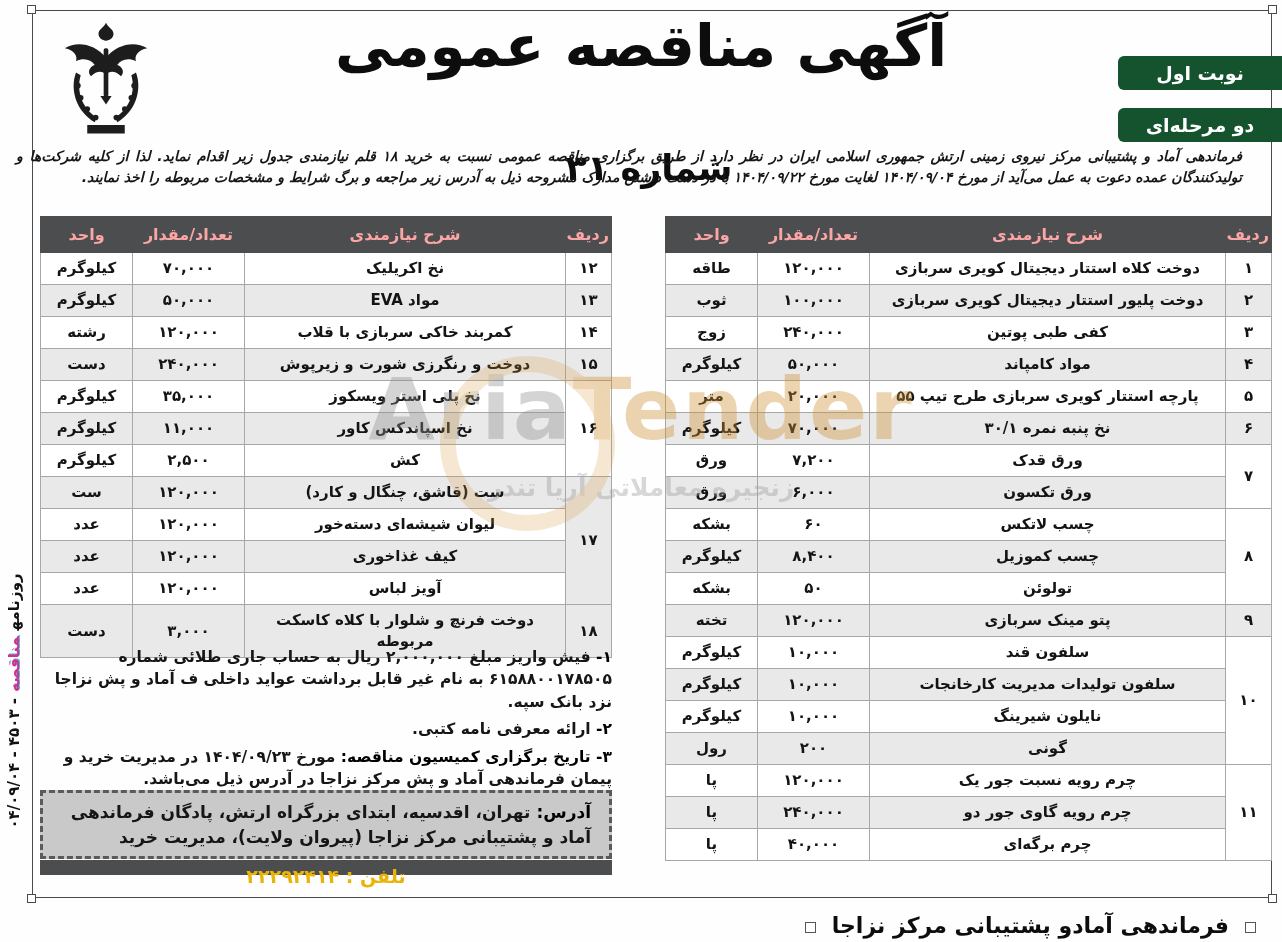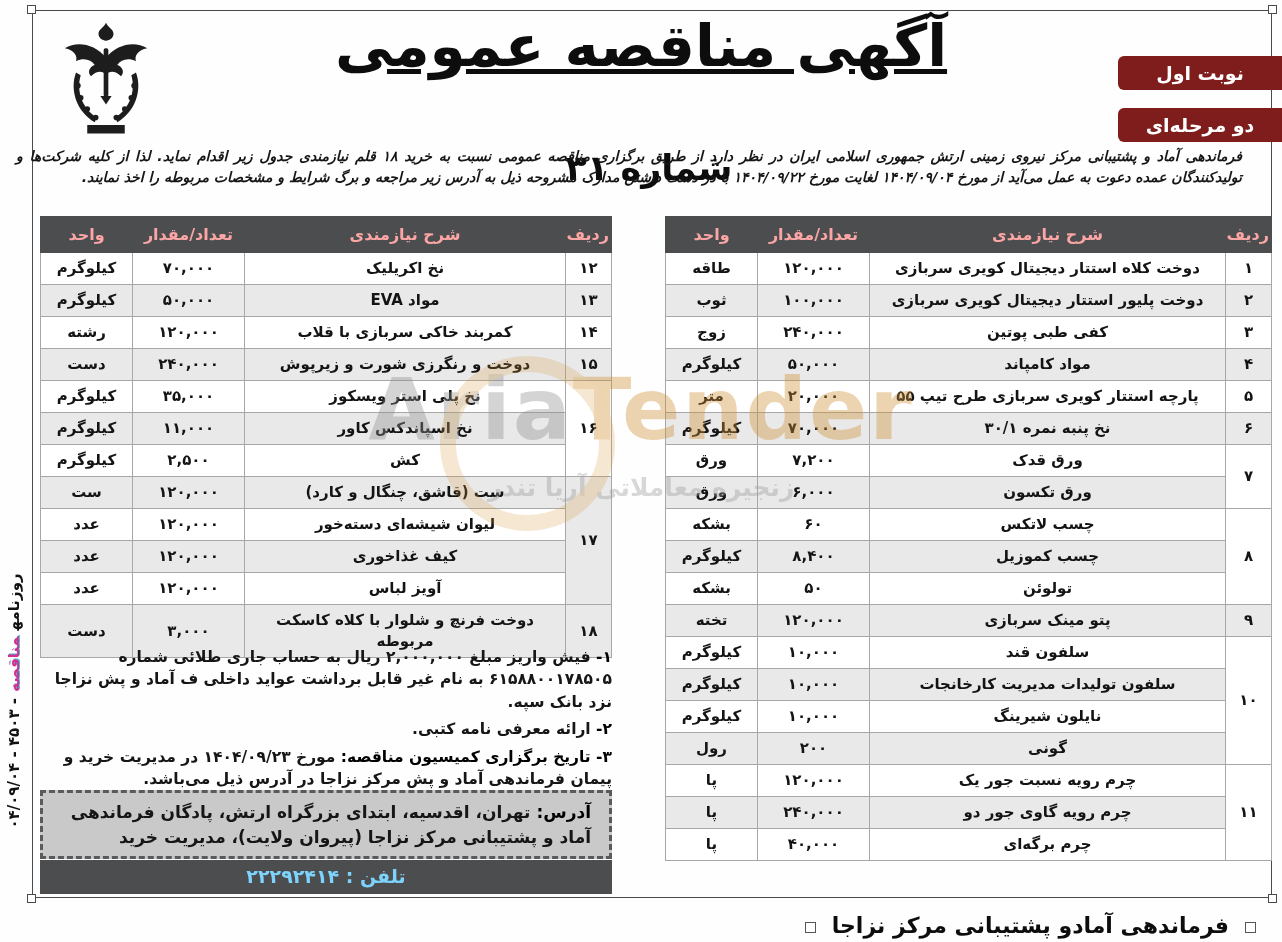--- a/index.html
+++ b/index.html
@@ -9,25 +9,25 @@
   
   .frame { position:absolute; top:10px; left:32px; right:10px; bottom:44px; border:1.5px solid #4a4a4a; pointer-events:none; }
   .corner { position:absolute; width:9px; height:9px; border:1.5px solid #4a4a4a; background:#fff; z-index:3; }
   .c-tl { top:5px; left:27px; } .c-tr { top:5px; right:5px; }
   .c-bl { bottom:39px; left:27px; } .c-br { bottom:39px; right:5px; }
 
   
   .emblem { position:absolute; top:20px; left:58px; width:96px; height:120px; }
 
   
-  .title { position:absolute; top:12px; left:210px; right:210px; text-align:center; font-size:58px; font-weight:bold; letter-spacing:1px; color:#0d0d0d;text-decoration:underline; }
+  .title { position:absolute; top:12px; left:210px; right:210px; text-align:center; font-size:58px; font-weight:bold; letter-spacing:1px; color:#0d0d0d; }
   .subtitle { position:absolute; top:100px; left:210px; right:194px; text-align:center; font-size:35px; font-weight:bold; color:#0d0d0d;margin-top:48px; }
 
   
-  .notice { position:absolute; right:0; width:164px; height:34px; line-height:34px; background:#7f1d1d; color:#fff; text-align:center; font-size:19px; font-weight:bold; border-radius:6px 0 0 6px; }
+  .notice { position:absolute; right:0; width:164px; height:34px; line-height:34px; background:#14532d; color:#fff; text-align:center; font-size:19px; font-weight:bold; border-radius:6px 0 0 6px; }
   .notice-1 { top:56px; } .notice-2 { top:84px;margin-top:24px; }
 
   
   .intro { position:absolute; top:146px; right:40px; left:16px; font-size:14px; font-weight:bold; line-height:1.5; text-align:justify;font-style:italic; }
 
   
   .items-table { position:absolute; top:216px; border-collapse:collapse; table-layout:fixed; background:#fff; }
   .right-table { right:10px; width:607px; }
   .left-table { left:40px; width:572px; }
   .items-table th { background:#4c4d4f; color:#fca5a5; font-size:16px; font-weight:bold; padding:8px 2px; border:1px solid #4c4d4f; }
@@ -35,21 +35,21 @@
   .items-table tbody tr:nth-child(even) td { background:#e9e9e9; }
   .col-row-w { width:46px; } .col-qty-w { width:112px; } .col-unit-w { width:92px; }
 
   
   .notes { position:absolute; top:646px; left:40px; width:572px; font-size:15.5px; font-weight:bold; line-height:1.45; text-align:right; }
   .note { margin-bottom:5px; }
   .note-prefix, .note-label { font-weight:bold; color:#000; }
 
   
   .address-box { position:absolute; top:790px; left:40px; width:572px; background:#c9c9c9; border:3px dashed #5a5a5a; text-align:right; font-size:17px; font-weight:bold; line-height:1.45; padding:7px 18px; }
-  .phone-box { position:absolute; top:860px; left:40px; width:572px; height:34px; line-height:32px; background:#4c4d4f; color:#7dd3fc; text-align:center; font-size:19px; font-weight:bold; }
+  .phone-box { position:absolute; top:860px; left:40px; width:572px; height:15px; line-height:32px; background:#4c4d4f; color:#eab308; text-align:center; font-size:19px; font-weight:bold; }
 
   
   .footer { position:absolute; bottom:4px; left:32px; right:10px; font-size:22px; font-weight:bold; color:#0d0d0d; }
   .sq { display:inline-block; width:11px; height:11px; border:1.5px solid #555; background:#fff; margin:0 16px; vertical-align:middle; }
 
   
   .side-text { position:absolute; top:688px; left:-132px; width:300px; height:26px; transform:rotate(-90deg); text-align:center; font-size:15px; font-weight:bold; white-space:nowrap; direction:rtl; color:#111; }
   .side-text span { margin:0 3px; }
   .st2 { color:#d6308f; text-shadow:1px 1px 0 #49b8d6; }
 

